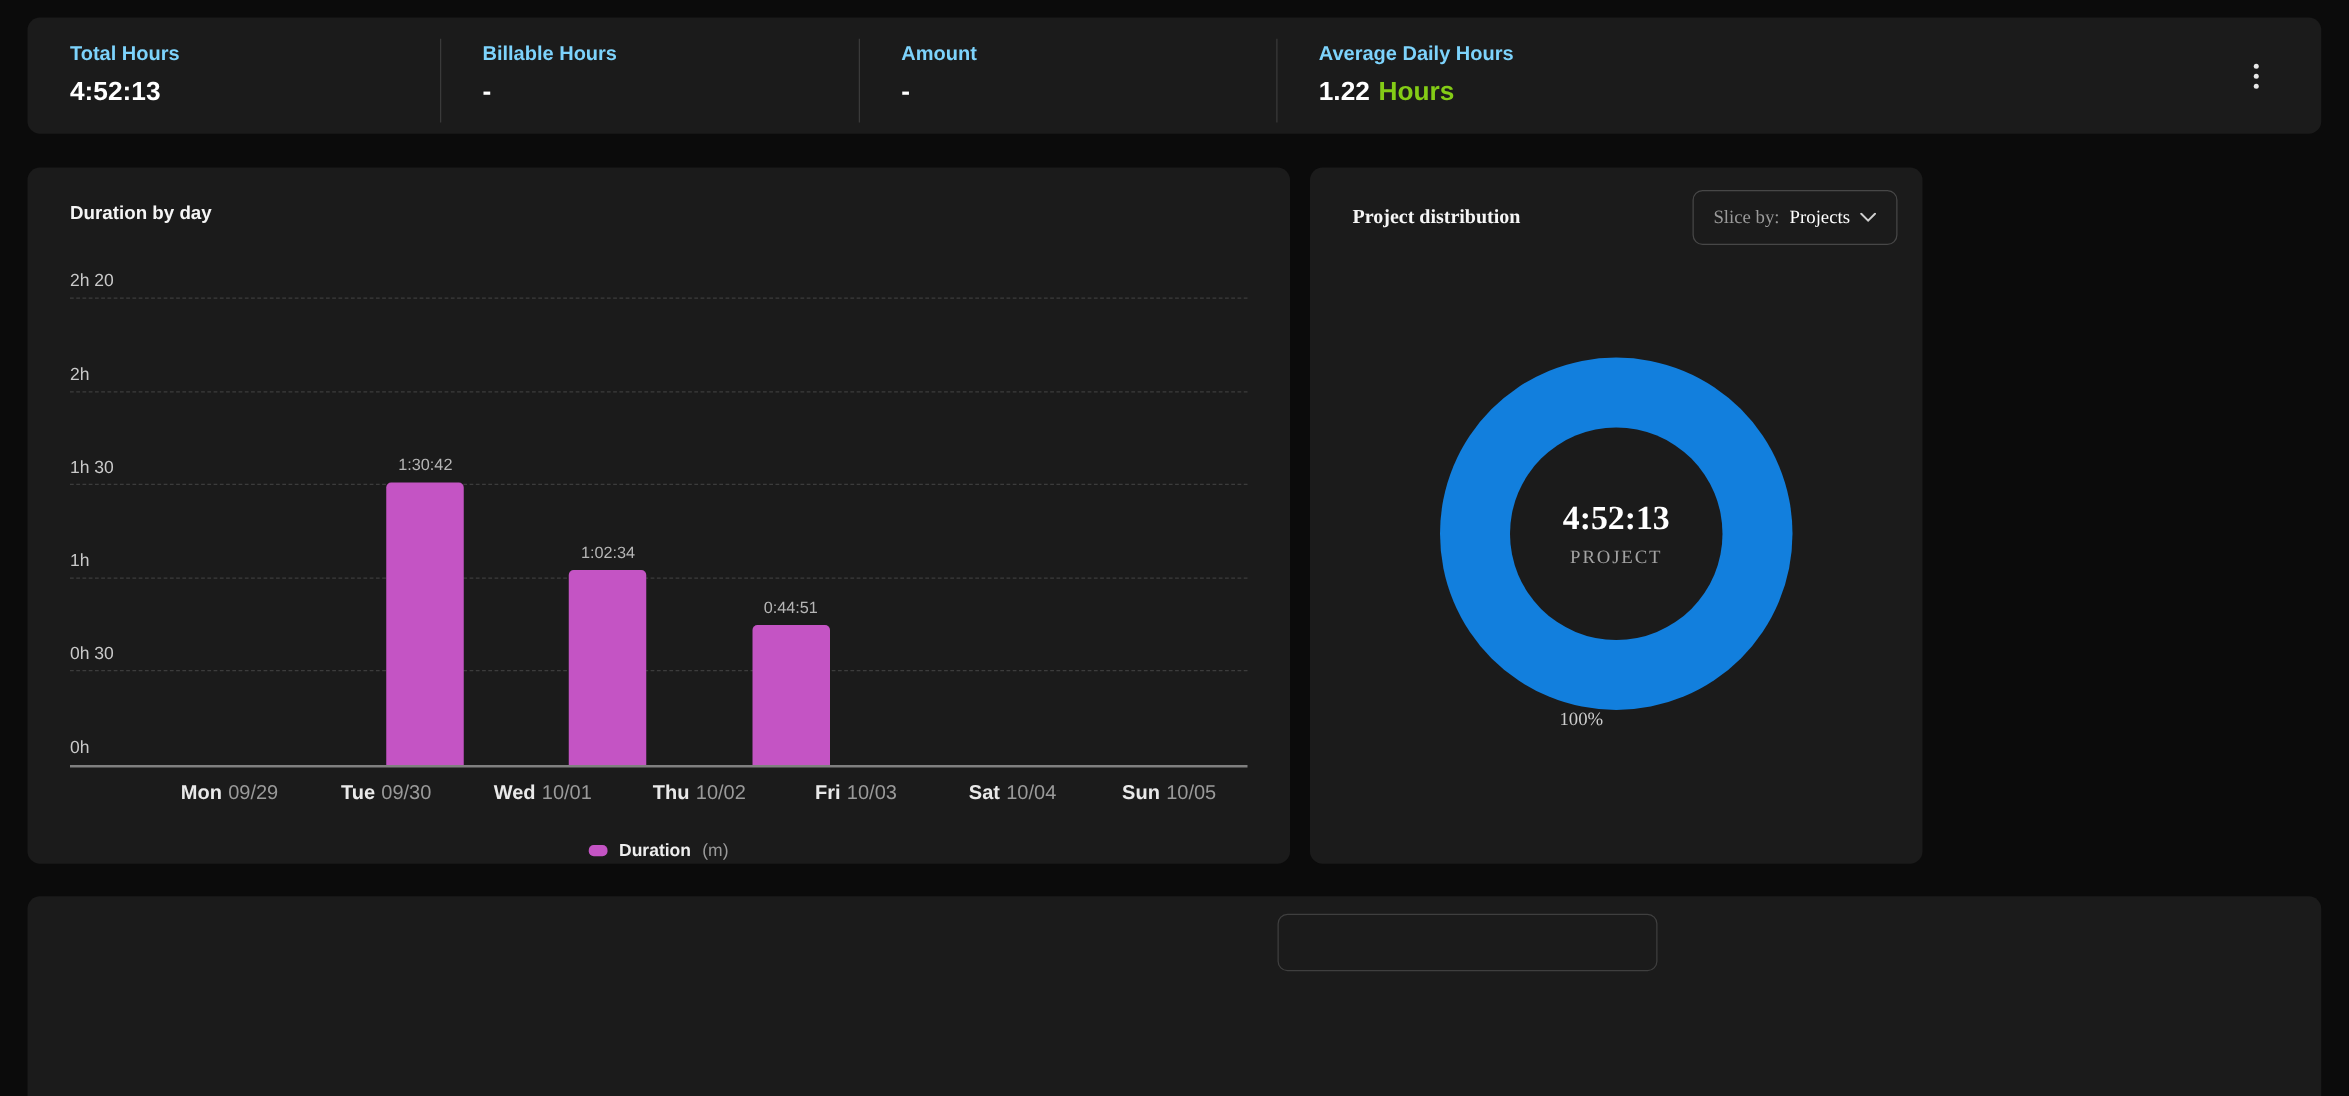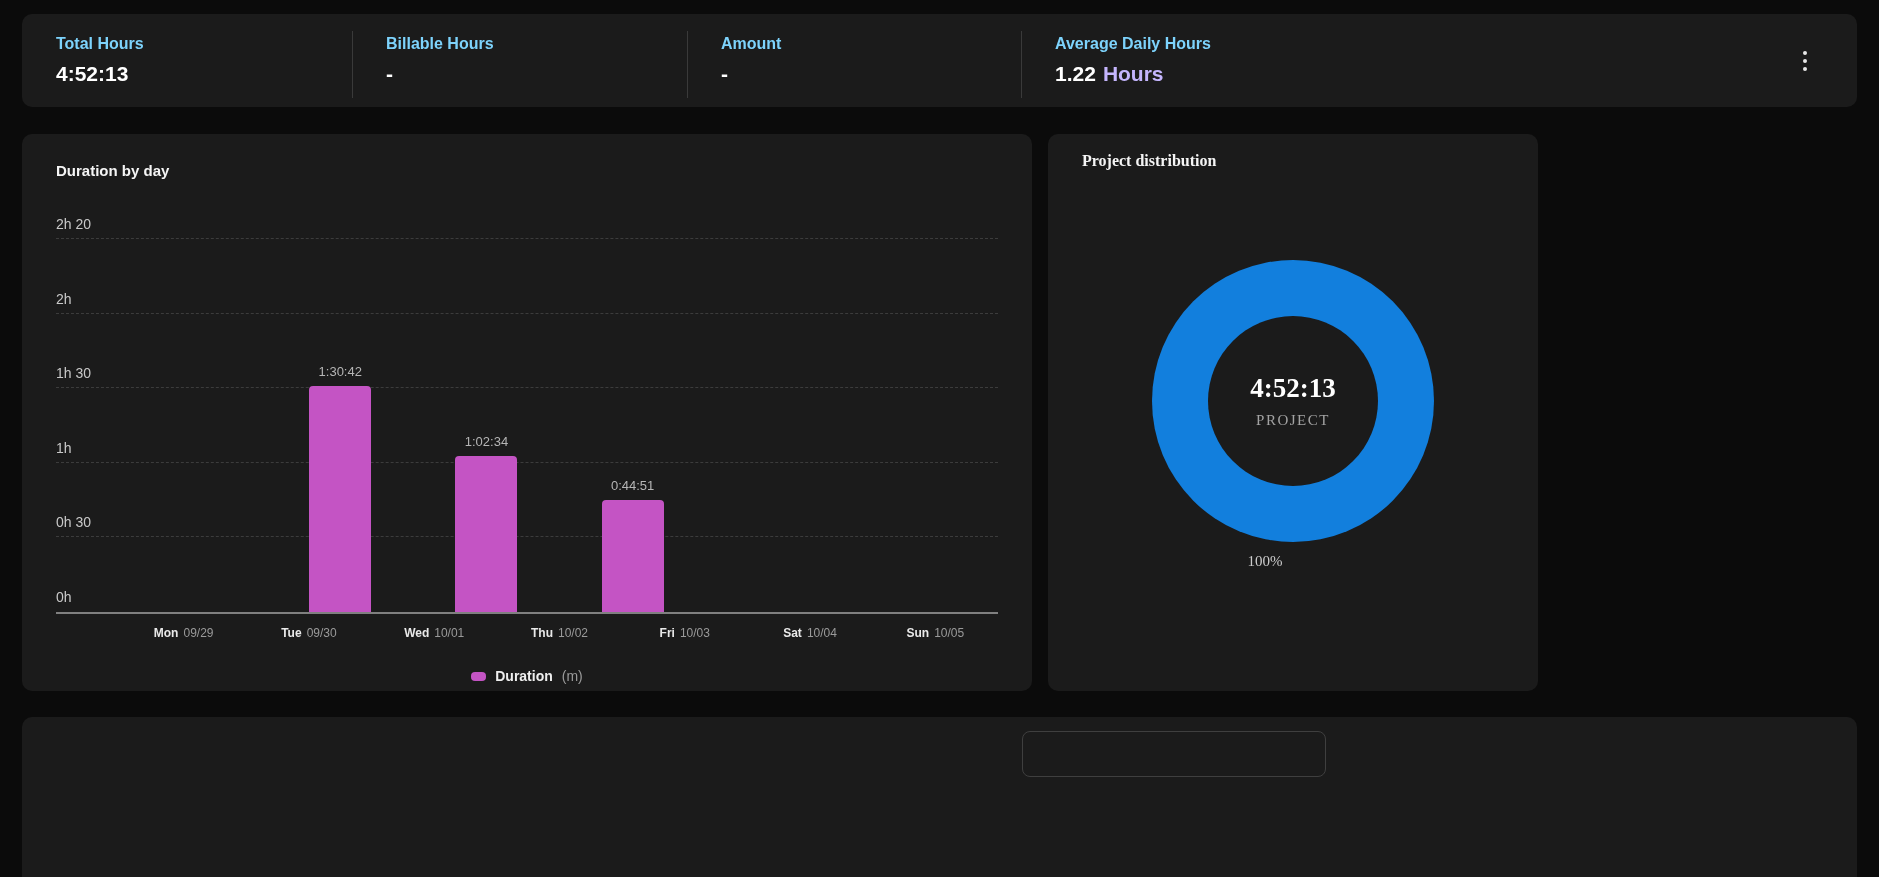--- a/index.html
+++ b/index.html
@@ -11,39 +11,39 @@
   }
   .panel { position:absolute; background:#1b1b1b; border-radius:10px; }
 
   
   .stats-bar { left:22px; top:14px; width:1835px; height:93px; display:flex; }
   .stat { position:relative; height:100%; padding-left:34px; display:flex; flex-direction:column; justify-content:center; }
   .stat + .stat::before { content:""; position:absolute; left:0; top:17px; bottom:9px; width:1px; background:#3a3a3a; }
   .stat-0 { width:330px; } .stat-1 { width:335px; } .stat-2 { width:334px; } .stat-3 { flex:1; }
   .stat-label { font-size:16px; font-weight:700; color:#7dd3fc; }
   .stat-value { font-size:21px; font-weight:700; color:#ffffff; margin-top:9px; }
-  .stat-suffix { color:#c4b5fd; margin-left:7px;margin-top:44px; }
+  .stat-suffix { color:#84cc16; margin-left:7px;margin-top:44px; }
   .kebab { position:absolute; right:44px; top:50%; transform:translateY(-50%);
            display:flex; flex-direction:column; gap:4px; padding:6px; cursor:pointer; }
   .kebab i { width:4px; height:4px; border-radius:50%; background:#e8e8e8; }
 
   
   .chart-panel { left:22px; top:134px; width:1010px; height:557px; padding:28px 34px; }
   .chart-title { font-size:15px; font-weight:700; color:#f5f5f5; }
   .plot-wrap { position:relative; margin-top:60px; height:375px; border-bottom:2px solid #808080; }
   .gridline { position:absolute; left:0; right:0; height:0; border-top:1px dashed #3c3c3c; z-index:1; }
   .ytick { position:absolute; left:0; font-size:14px; color:#c9c9c9; z-index:3; }
   .bar-columns { position:absolute; left:65px; right:0; top:0; bottom:0; display:flex; z-index:2; }
   .bar-col { flex:1; position:relative; }
   .bar-wrap { position:absolute; bottom:0; left:50%; transform:translateX(-50%);
               display:flex; flex-direction:column; align-items:center; }
   .bar-value-label { font-size:13px; color:#b5b5b5; margin-bottom:7px; white-space:nowrap; }
   .bar { width:62px; border-radius:4px 4px 0 0; }
   .x-axis-labels { display:flex; margin-left:65px; margin-top:12px; }
-  .xtick { flex:1; text-align:center; font-size:12px; white-space:nowrap; }
+  .xtick { flex:1; text-align:center; font-size:16px; white-space:nowrap; }
   .xday { font-weight:700; color:#e9e9e9; }
   .xdate { color:#9a9a9a; margin-left:5px; }
   .legend { display:flex; justify-content:center; align-items:center; gap:9px; margin-top:28px; font-size:14px; }
   .legend-swatch { width:15px; height:9px; border-radius:4px; }
   .legend-label { font-weight:700; color:#eeeeee; }
   .legend-unit { color:#9a9a9a; }
 
   
   .dist-panel { left:1048px; top:134px; width:490px; height:557px; padding:18px 20px;font-family:Liberation Serif, serif; }
   .dist-header { display:flex; align-items:center; justify-content:space-between; }
@@ -51,21 +51,21 @@
   .slice-by { display:flex; align-items:center; gap:8px; border:1px solid #474747; border-radius:8px;
               height:44px; padding:0 16px; font-size:15px; cursor:pointer; background:transparent; }
   .slice-by-prefix { color:#9a9a9a; }
   .slice-by-value { color:#ffffff; }
   .donut-wrap { margin-top:90px; display:flex; flex-direction:column; align-items:center; }
   .donut-ring { width:282px; height:282px; border-radius:50%; display:flex; align-items:center; justify-content:center; cursor:pointer; }
   .donut-hole { width:170px; height:170px; border-radius:50%; background:#1b1b1b;
                 display:flex; flex-direction:column; align-items:center; justify-content:center; }
   .donut-center-value { font-size:27px; font-weight:700; color:#ffffff; }
   .donut-center-label { font-size:15px; color:#a3a3a3; letter-spacing:1.5px; margin-top:8px; }
-  .donut-slice-label { margin-top:11px; font-size:15px; color:#cccccc; transform:translateX(-28px); }
+  .donut-slice-label { font-size:15px; color:#cccccc; transform:translateX(-28px); }
 
   
   .bottom-panel { left:22px; top:717px; width:1835px; height:200px; }
   .bottom-control { position:absolute; left:1000px; top:14px; width:304px; height:46px;
                     border:1px solid #3f3f3f; border-radius:8px; cursor:pointer; }
 </style>
 </head>
 <body>
 
 <div class="panel stats-bar">
@@ -142,20 +142,27 @@
   <div class="legend">
     <span class="legend-swatch" style="background: rgb(196, 84, 196);"></span>
     <span class="legend-label">Duration</span>
     <span class="legend-unit">(m)</span>
   </div>
 </div>
 
 <div class="panel dist-panel">
   <div class="dist-header">
     <div class="dist-title">Project distribution</div>
+    <div class="slice-by">
+      <span class="slice-by-prefix">Slice by:</span>
+      <span class="slice-by-value">Projects</span>
+      <svg width="13" height="8" viewBox="0 0 13 8">
+        <path d="M1 1l5.5 5.5L12 1" stroke="#cfcfcf" stroke-width="1.6" fill="none" stroke-linecap="round"></path>
+      </svg>
+    </div>
   </div>
   <div class="donut-wrap">
     <div class="donut-ring" style="background: rgb(18, 127, 221);">
       <div class="donut-hole">
         <div class="donut-center-value">4:52:13</div>
         <div class="donut-center-label">PROJECT</div>
       </div>
     </div>
     <div class="donut-slice-label">100%</div>
   </div>

